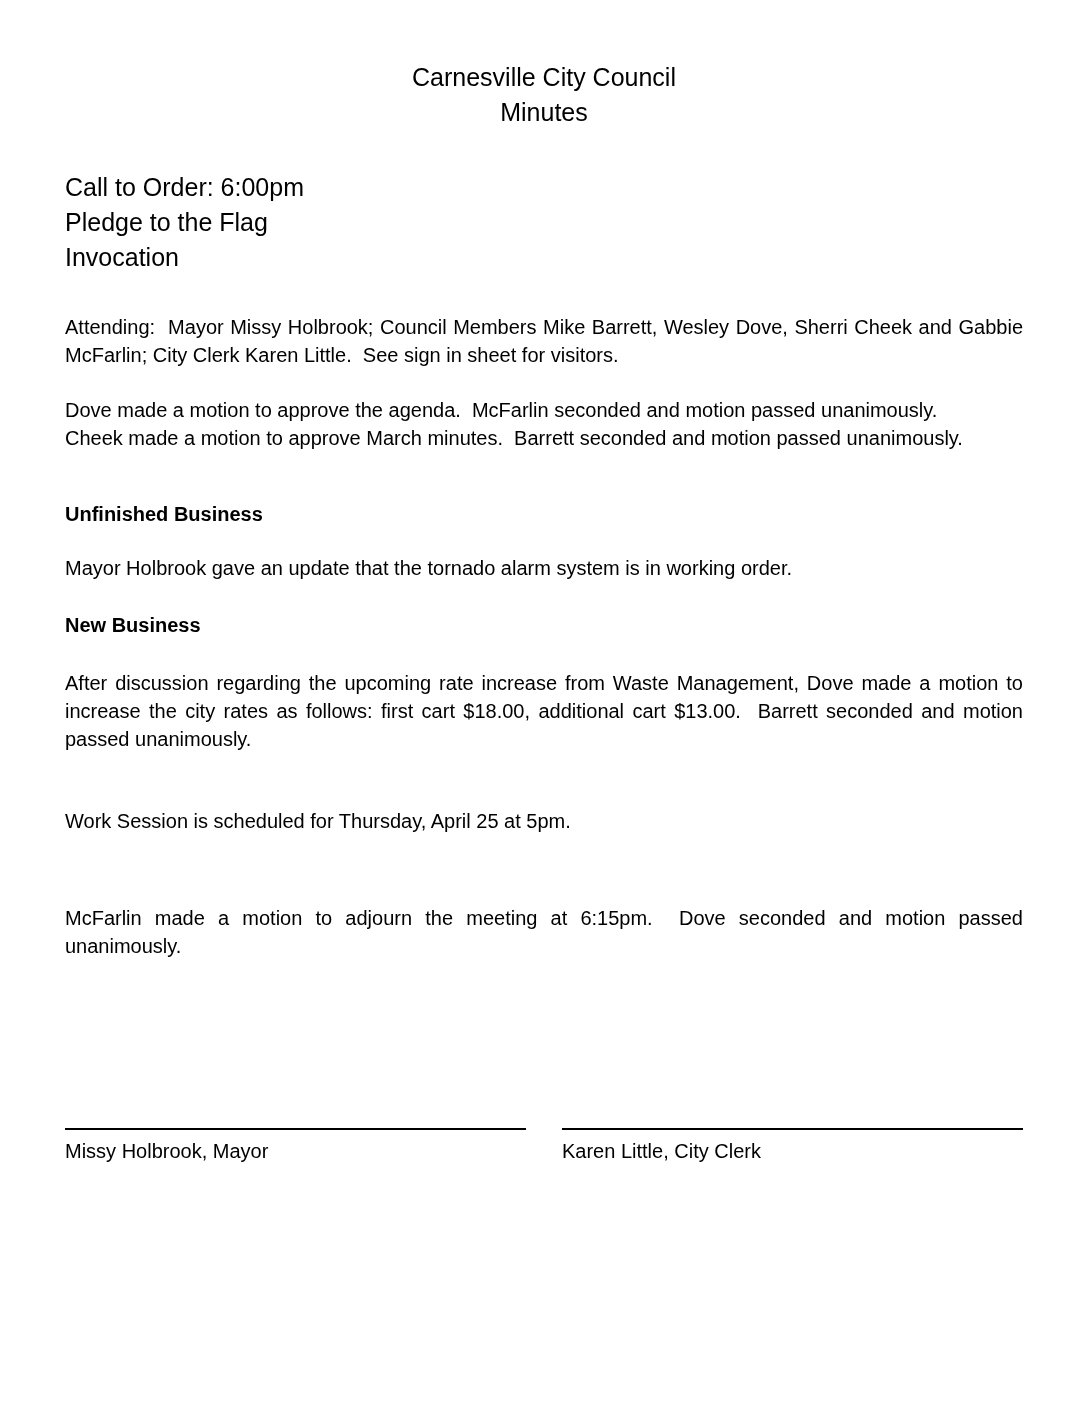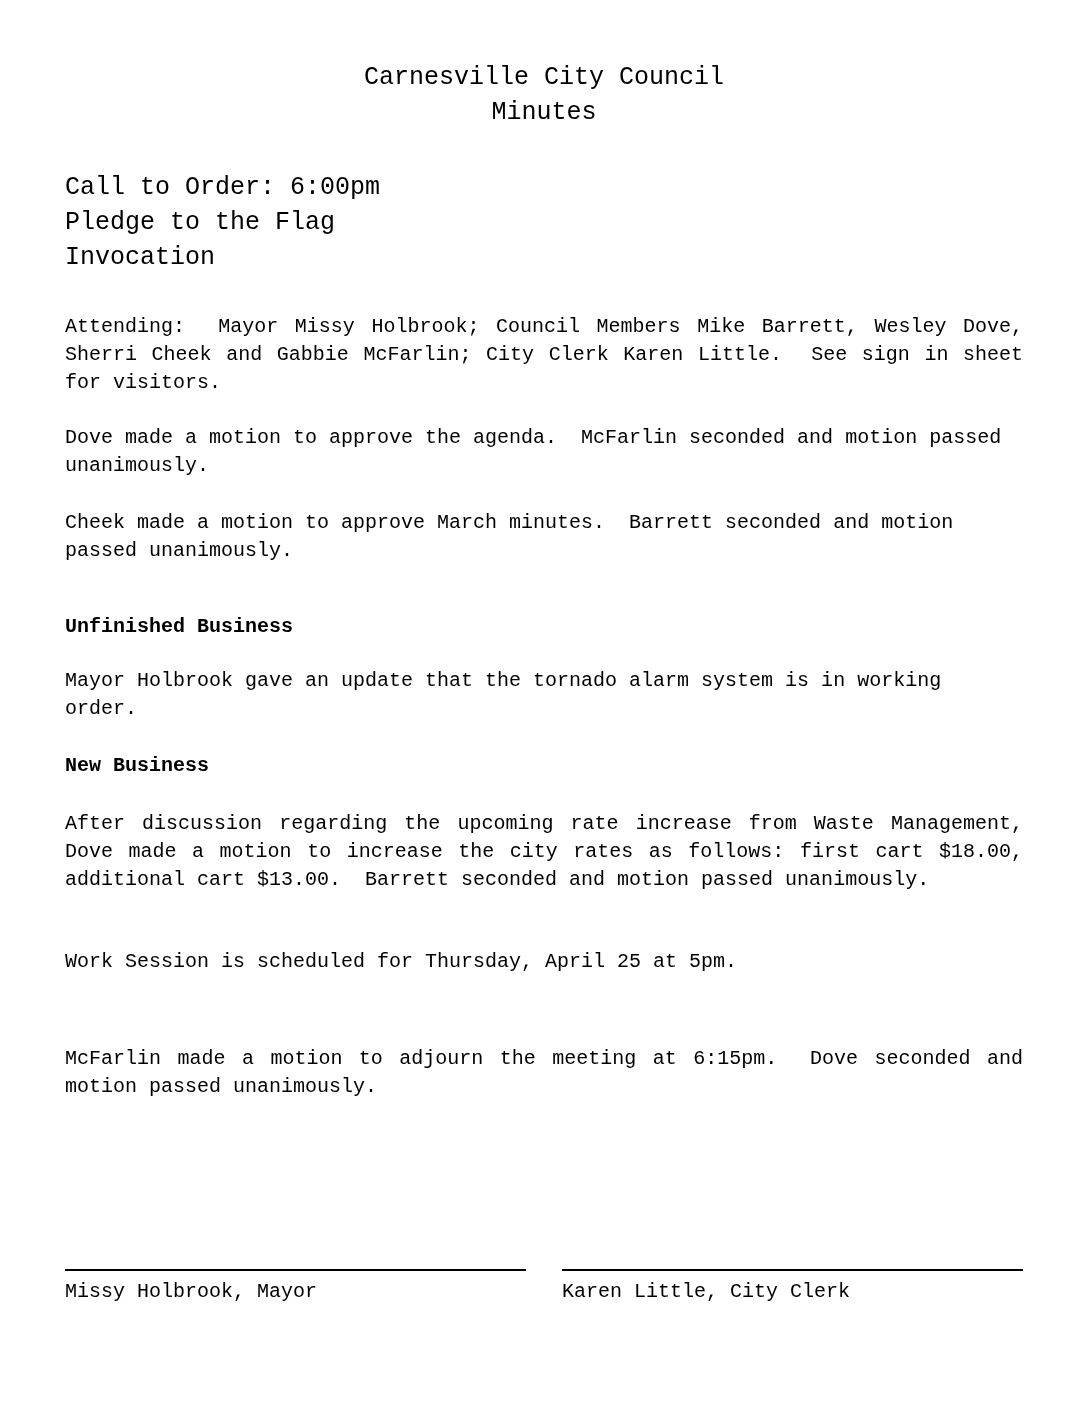--- a/index.html
+++ b/index.html
@@ -3,39 +3,39 @@
 <meta charset="utf-8">
 <style>
   * { margin: 0; padding: 0; box-sizing: border-box; }
   html, body { background: #ffffff; }
   .page {
     width: 1088px;
     height: 1408px;
     margin: 0 auto;
     background: #ffffff;
     color: #000000;
-    font-family: Liberation Mono, monospace;
+    font-family: Liberation Sans, sans-serif;
     overflow: hidden;
     position: relative;
   }
   .content { padding: 60px 65px 0 65px; }
 
   .title-block { text-align: center; font-size: 25px; line-height: 35px; }
   .opening-block { margin-top: 40px; font-size: 25px; line-height: 35px; }
 
   .para {
     font-size: 20px;
     line-height: 28px;
     white-space: pre-wrap;
   }
   .justify { text-align: justify; }
 
   .attendance      { margin-top: 38px; }
   .motion-agenda   { margin-top: 27px; }
-  .motion-minutes  { margin-top: 29px; }
+  .motion-minutes  { }
   .heading         { margin-top: 48px; font-size: 20px; line-height: 28px; font-weight: bold; }
   .unfinished-body { margin-top: 26px; }
   .heading-new     { margin-top: 29px; font-size: 20px; line-height: 28px; font-weight: bold; }
   .new-body        { margin-top: 30px; }
   .work-session    { margin-top: 54px; }
   .adjournment     { margin-top: 69px; }
 
   .signature-row {
     margin-top: 168px;
     display: flex;

